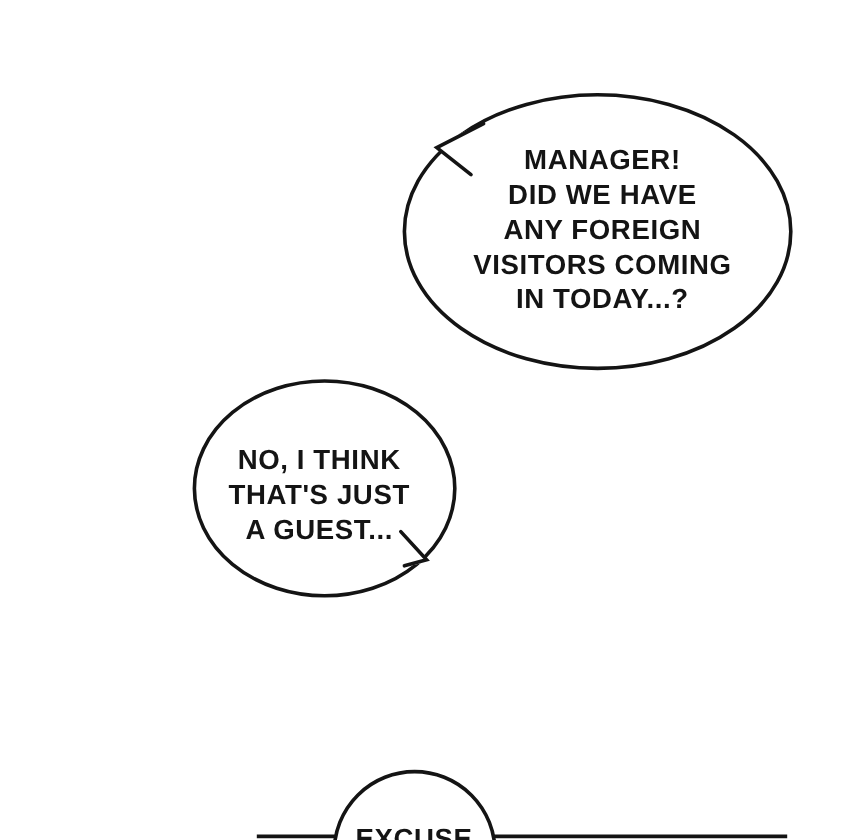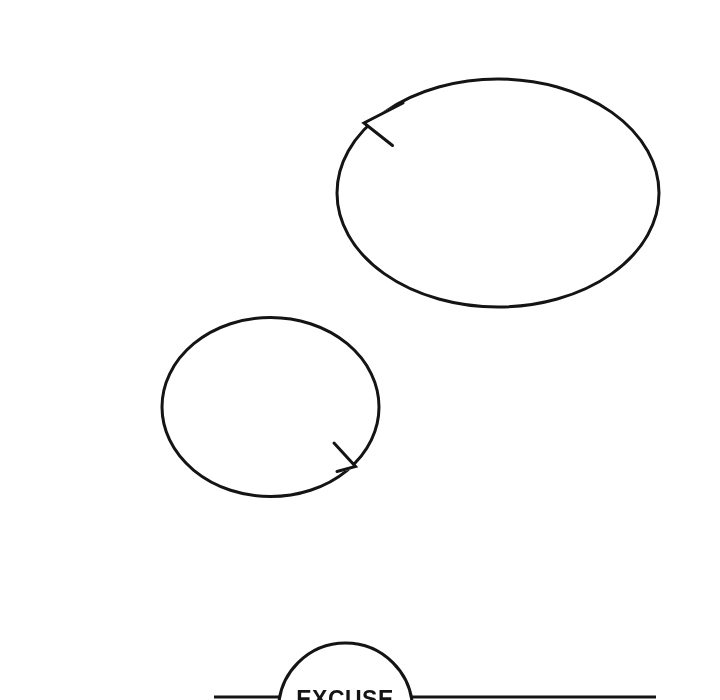--- a/index.html
+++ b/index.html
@@ -48,17 +48,25 @@
 
     <ellipse cx="498" cy="193" rx="161" ry="114" fill="#ffffff" stroke-width="3" stroke="#141414"></ellipse>
     <path d="M 404 102 L 362 121 L 392 147 Z" fill="#ffffff" stroke="none"></path>
     <path d="M 403 103 L 364 123 L 392.5 145.5" fill="none" stroke-width="3" stroke-linecap="round" stroke-linejoin="miter" stroke="#141414"></path>
 
     <ellipse cx="270.5" cy="407" rx="108.5" ry="89.5" fill="#ffffff" stroke-width="3" stroke="#141414"></ellipse>
     <path d="M 333 441 L 358 468 L 335 473 Z" fill="#ffffff" stroke="none"></path>
     <path d="M 334 443 L 355.5 466.5 L 337 471.5" fill="none" stroke-width="3" stroke-linecap="round" stroke-linejoin="miter" stroke="#141414"></path>
   </svg>
 
+  <div class="bubble-text b1">MANAGER!
+DID WE HAVE
+ANY FOREIGN
+VISITORS COMING
+IN TODAY...?</div>
 
+  <div class="bubble-text b2">NO, I THINK
+THAT'S JUST
+A GUEST...</div>
 
   <div class="bubble-text b3">EXCUSE</div>
 
 </div>
 
 </body></html>

